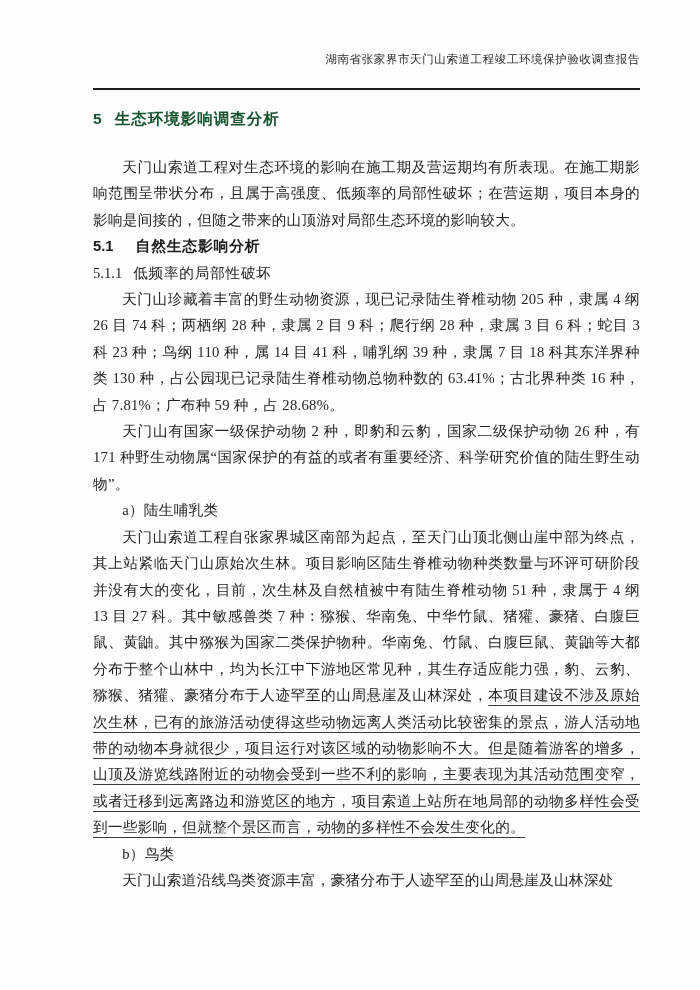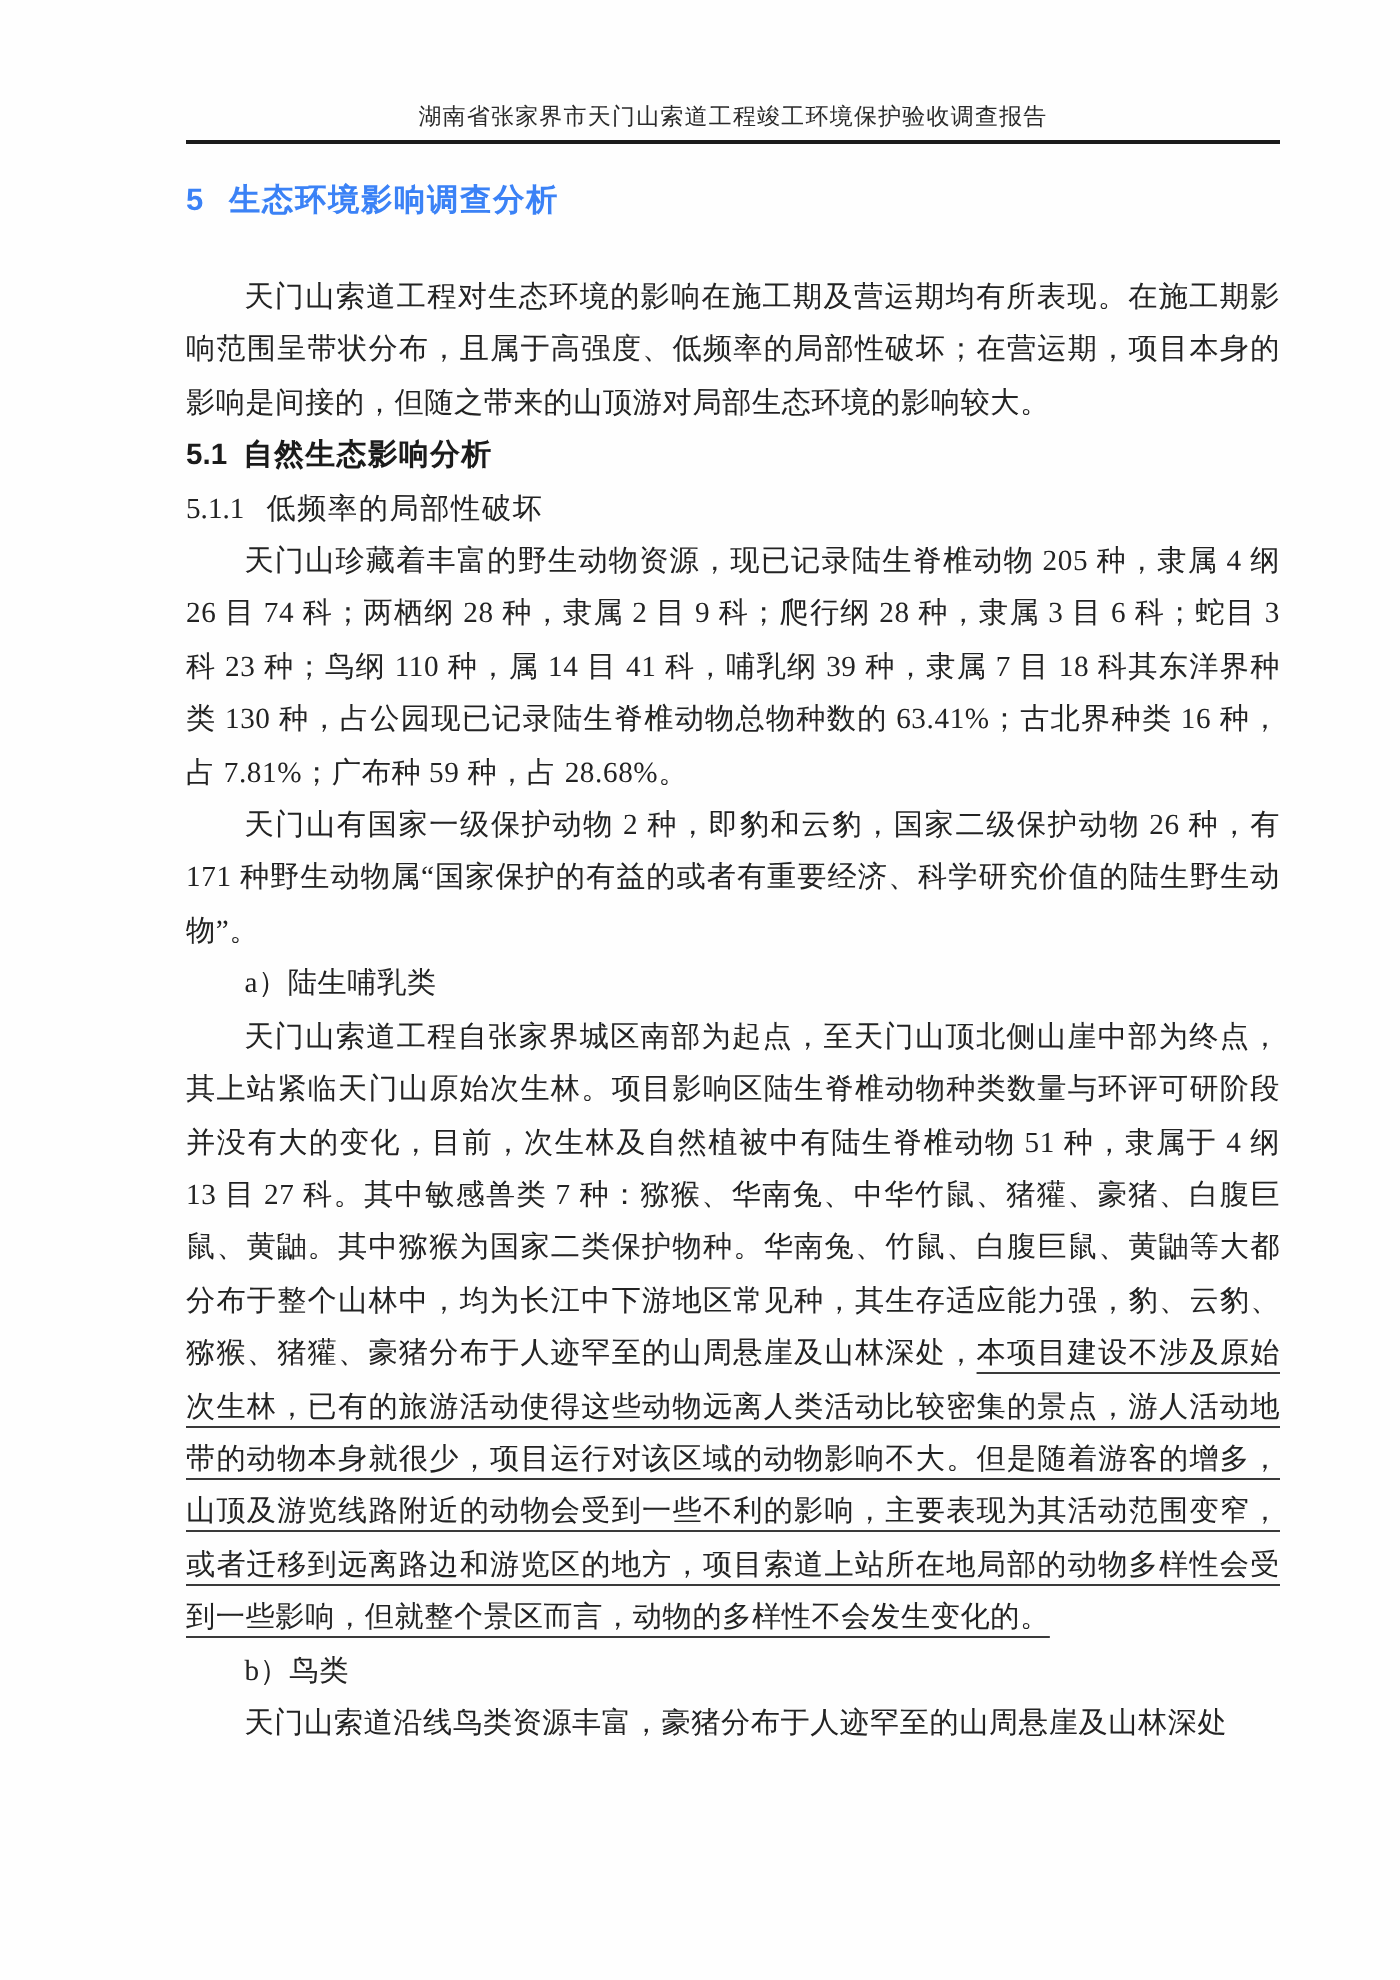--- a/index.html
+++ b/index.html
@@ -16,47 +16,47 @@
     overflow: hidden;
   }
   .page {
     box-sizing: border-box;
     width: 700px;
     height: 990px;
     padding: 52px 60px 0 93px;
     position: relative;
   }
   .doc-header {
-    text-align: center;
+    text-align: right;
     font-size: 11.5px;
     letter-spacing: 0.6px;
     color: #2a2a2a;
-    padding-bottom: 4px;
+    padding-bottom: 22px;
     border-bottom: 2px solid #1c1c1c;
     line-height: 14px;
   }
   .h1 {
     font-family: "Liberation Sans", sans-serif;
     font-weight: bold;
     font-size: 15.5px;
-    color: #3b82f6;
+    color: #14532d;
     margin-top: 18px;
     line-height: 22px;
     letter-spacing: 1px;
   }
   .h1 .sec-num { margin-right: 13px; letter-spacing: 0; }
   .h2 {
     font-family: "Liberation Sans", sans-serif;
     font-weight: bold;
     font-size: 14.8px;
     color: #1b1b1b;
     line-height: 26.4px;
     letter-spacing: 0.8px;
   }
-  .h2 .sec-num { margin-right: 8px; letter-spacing: 0; }
+  .h2 .sec-num { margin-right: 22px; letter-spacing: 0; }
   .h3 {
     font-size: 14.6px;
     color: #222;
     line-height: 26.4px;
     letter-spacing: 0.8px;
   }
   .h3 .sec-num { margin-right: 11px; letter-spacing: 0; margin-top: 40px; }
   p.body-par {
     margin: 0;
     font-size: 14.6px;

